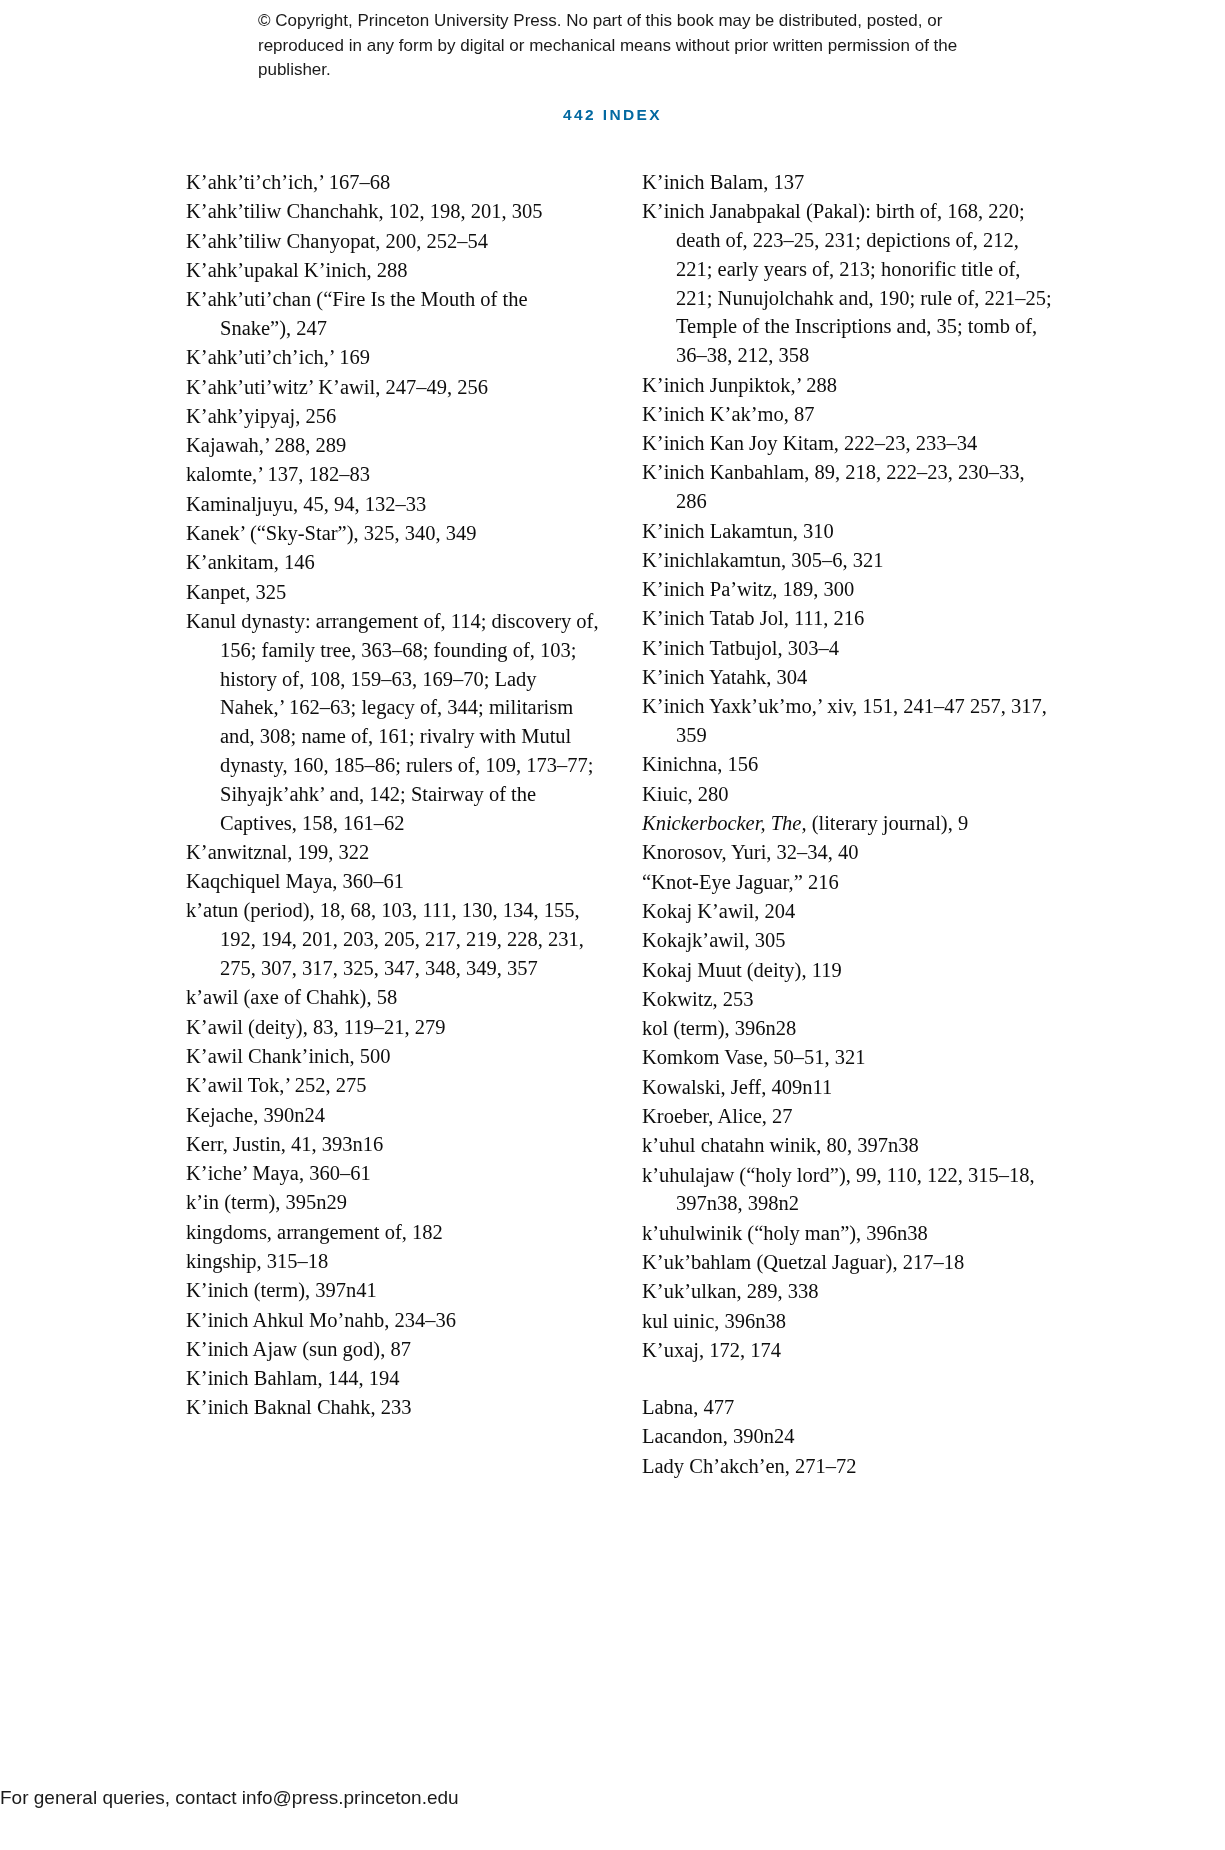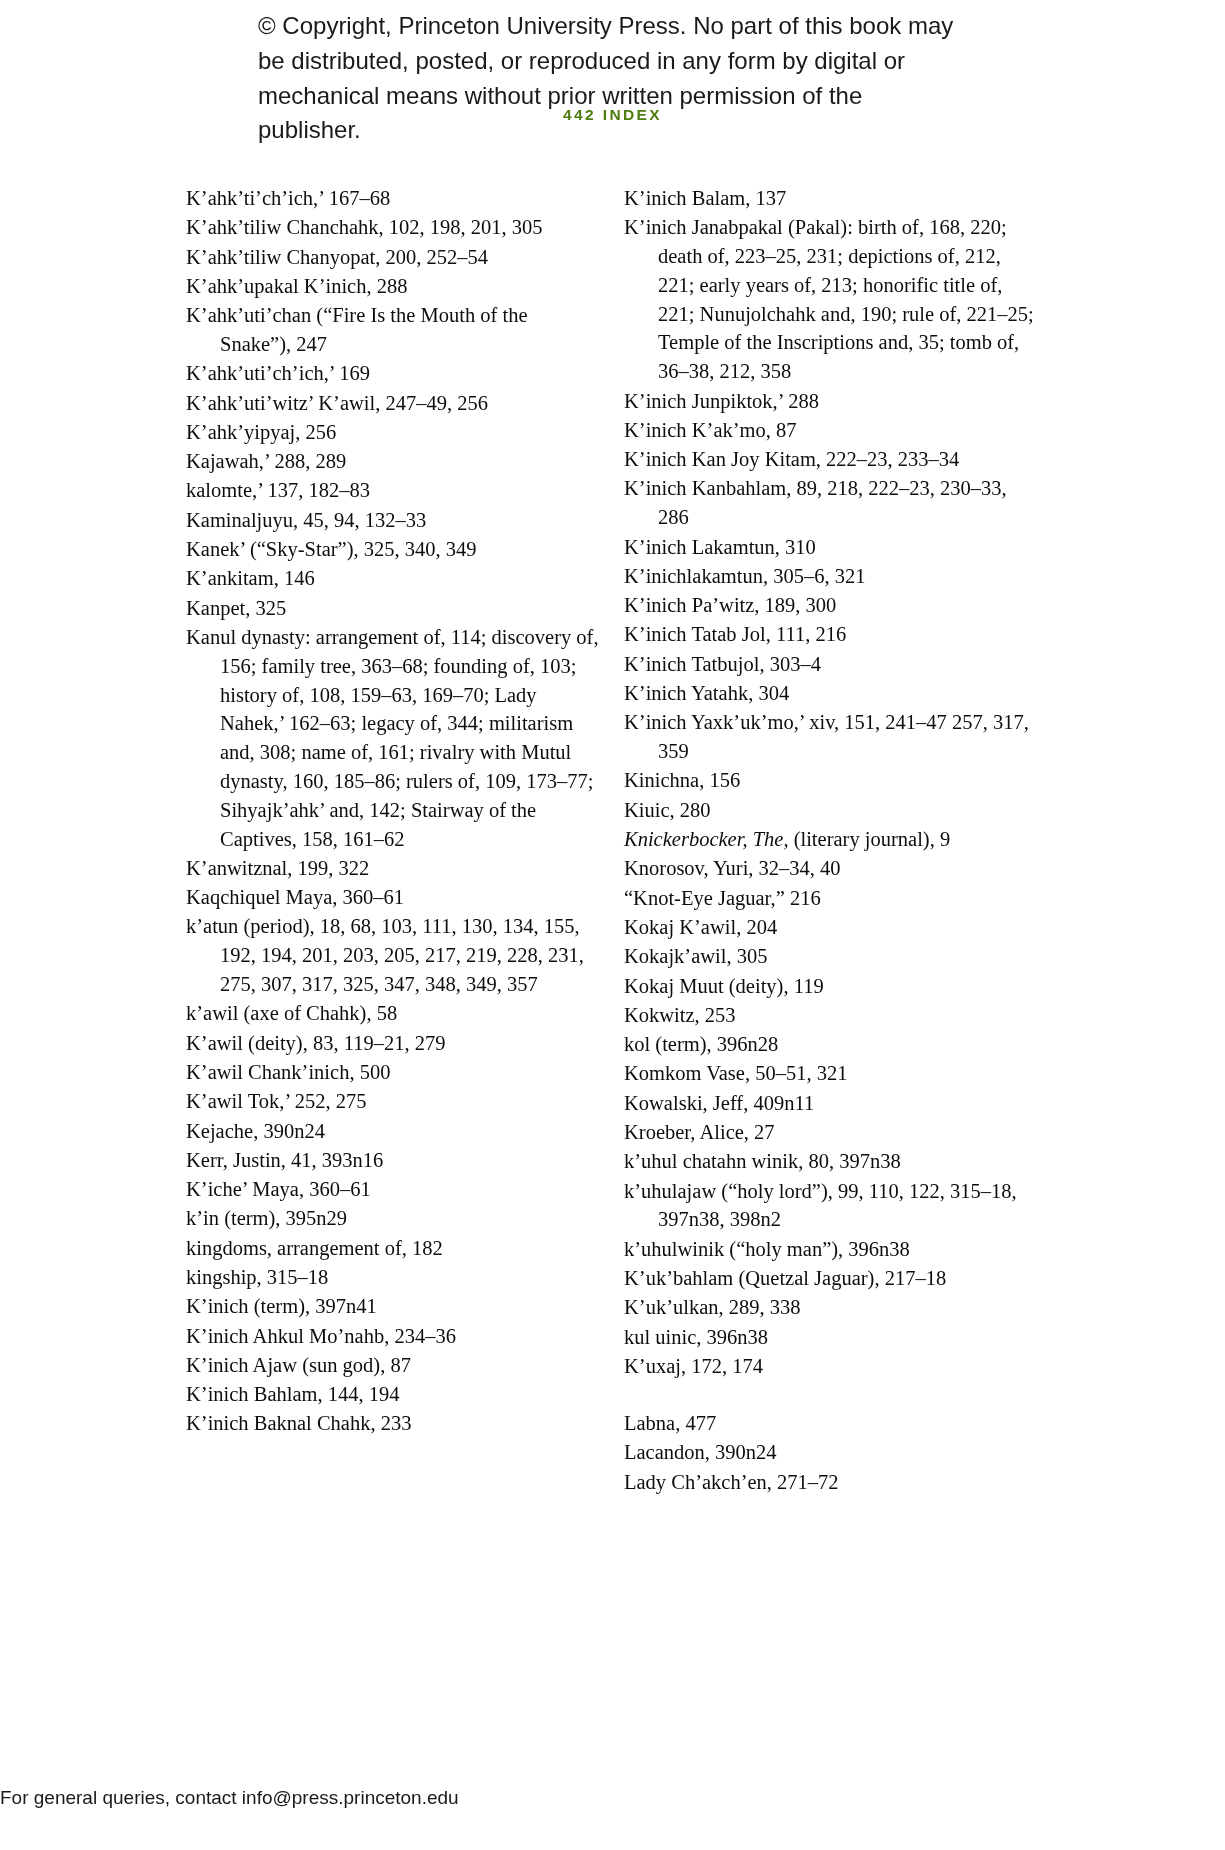--- a/index.html
+++ b/index.html
@@ -20,44 +20,43 @@
     width: 1225px;
     height: 1850px;
     box-sizing: border-box;
   }
   .copyright {
     position: absolute;
     left: 258px;
     top: 9px;
     width: 700px;
     font-family: "Liberation Sans", sans-serif;
-    font-size: 24px;
+    font-size: 17px;
     line-height: 1.45;
     color: #1a1a1a;
   }
   .running-head {
     position: absolute;
     top: 106px;
     left: 0;
     width: 1225px;
     text-align: center;
     font-family: "Liberation Sans", sans-serif;
     font-size: 15.5px;
     font-weight: bold;
     letter-spacing: 2.4px;
-    color: #4d7c0f;
+    color: #0369a1;
   }
   .columns {
     position: absolute;
     top: 168px;
     left: 186px;
     width: 870px;
     display: flex;
-    gap: 24px;
-    margin-top: 16px;
+    gap: 42px;
   }
   .column {
     width: 414px;
   }
   .entry {
     font-size: 20.5px;
     line-height: 1.405;
     text-indent: 0;
     padding-left: 34px;
     margin: 0 0 0.5px 0;

